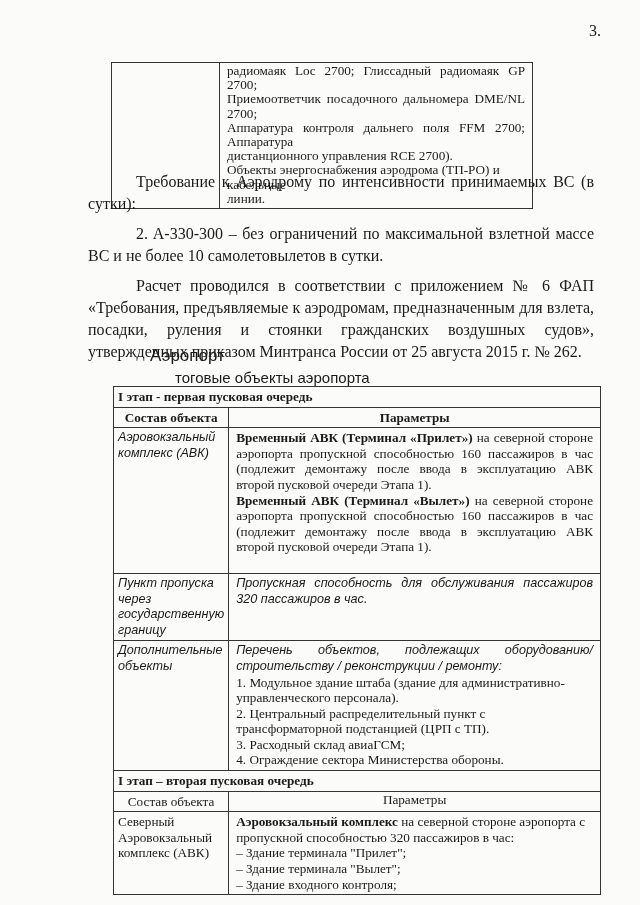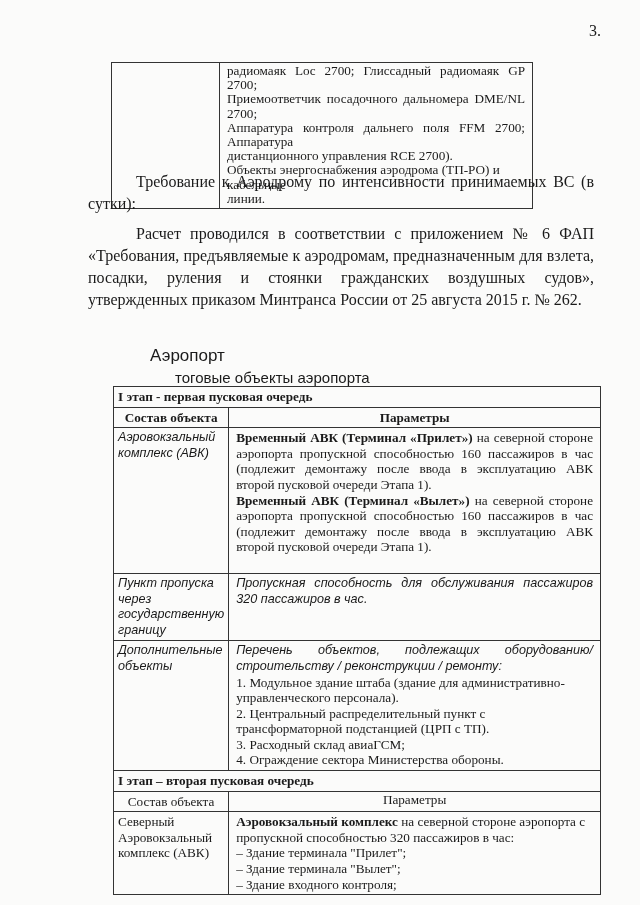--- a/index.html
+++ b/index.html
@@ -44,20 +44,21 @@
       <div>дистанционного управления RCE 2700).</div>
       <div>Объекты энергоснабжения аэродрома (ТП-РО) и кабельные</div>
       <div>линии.</div>
     </td>
   </tr>
 </tbody>
   </table>
 
 <div class="para" style="top:163px;">
   <p class="ind">Требование к Аэродрому по интенсивности принимаемых ВС (в сутки):</p>
+  <p class="ind">2. A-330-300 – без ограничений по максимальной взлетной массе ВС и не более 10 самолетовылетов в сутки.</p>
   <p class="ind">Расчет проводился в соответствии с приложением № 6 ФАП «Требования, предъявляемые к аэродромам, предназначенным для взлета, посадки, руления и стоянки гражданских воздушных судов», утвержденных приказом Минтранса России от 25 августа 2015 г. № 262.</p>
 </div>
 
 <div class="caption1">Аэропорт</div>
 <div class="caption2">тоговые объекты аэропорта</div>
 
 <table id="t2">
   <tbody>
       <tr>
     <td colspan="2" class="hd">I этап - первая пусковая очередь</td>

